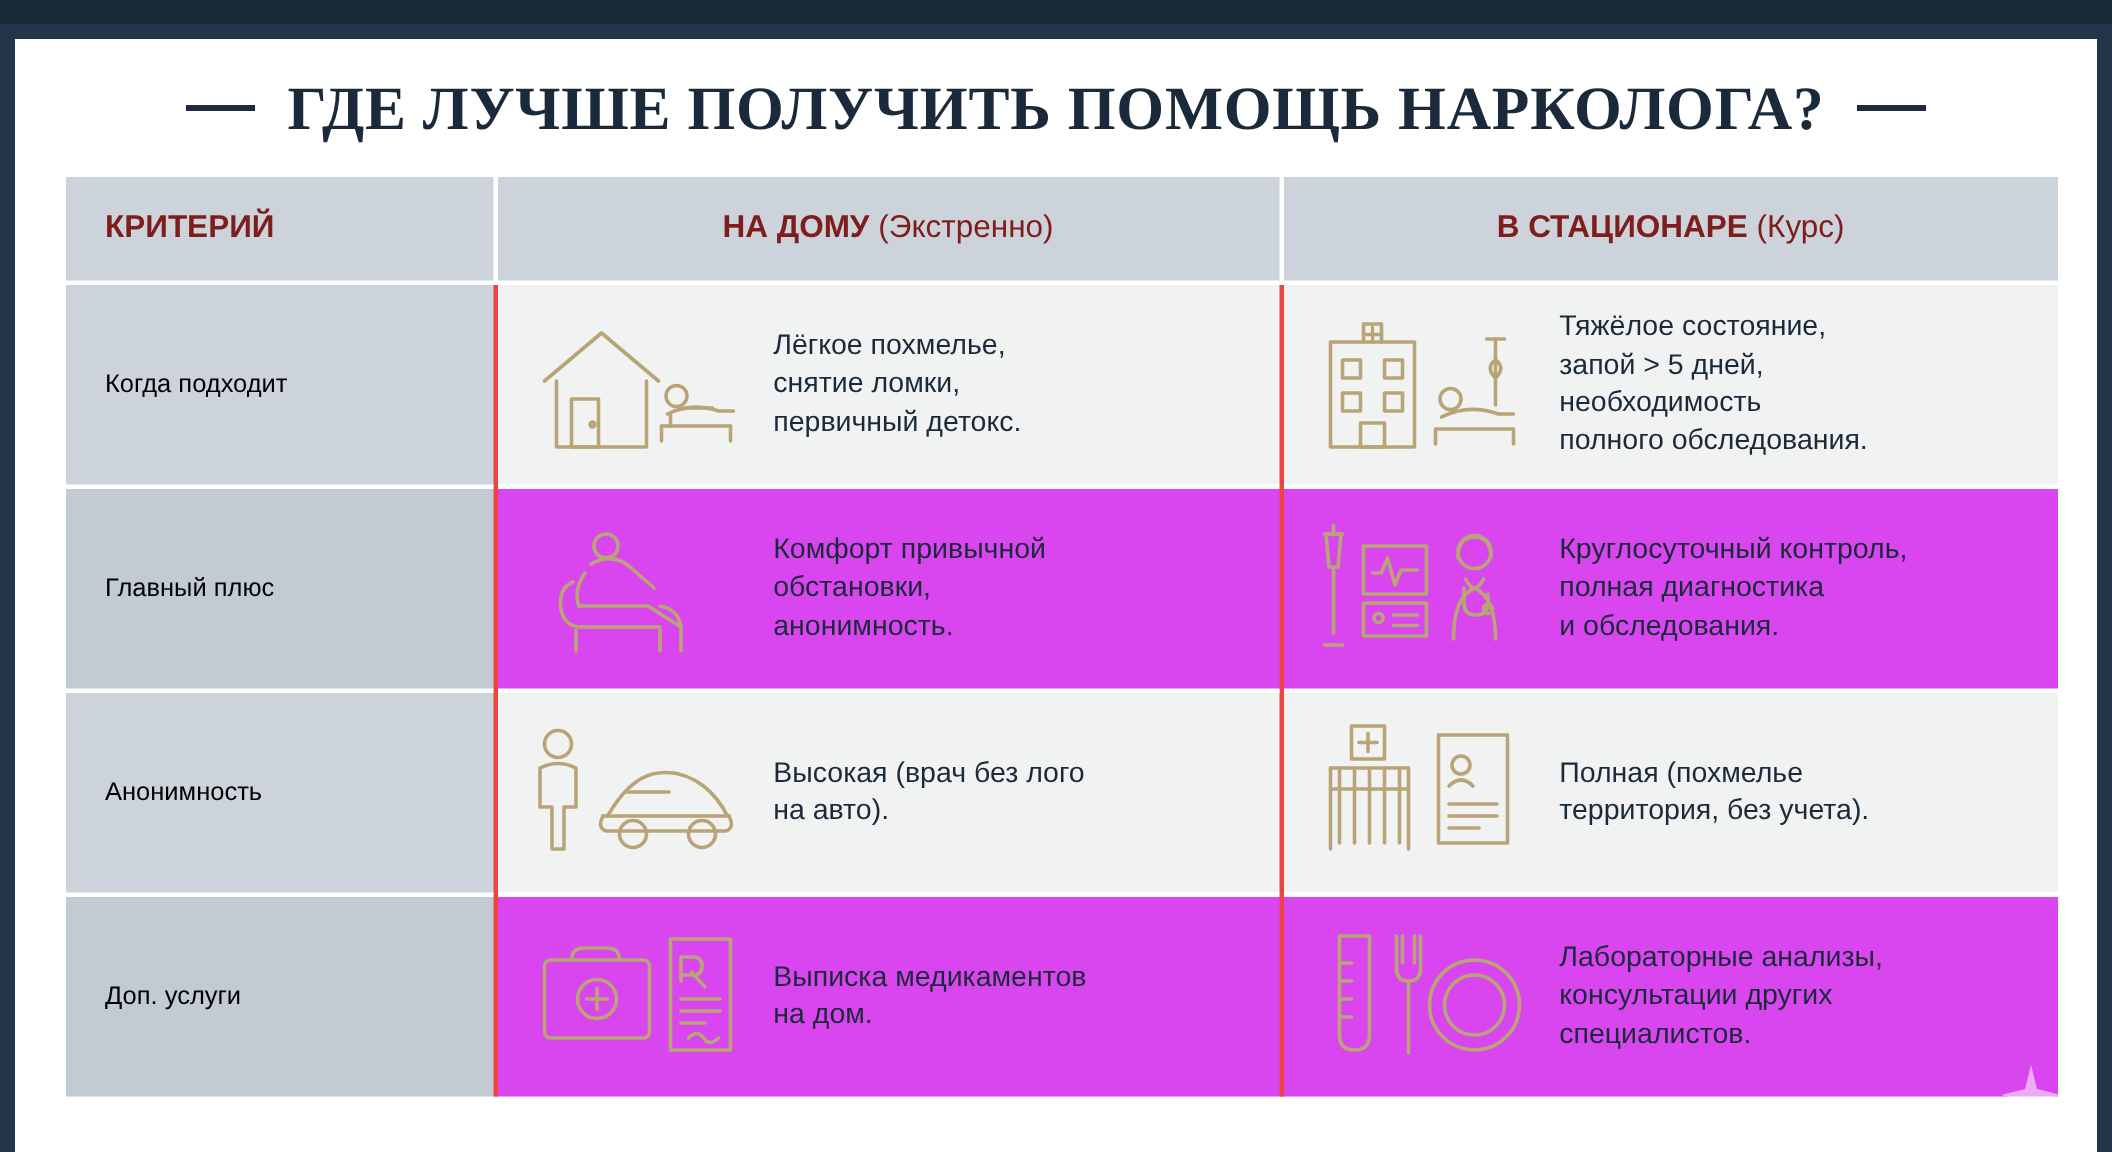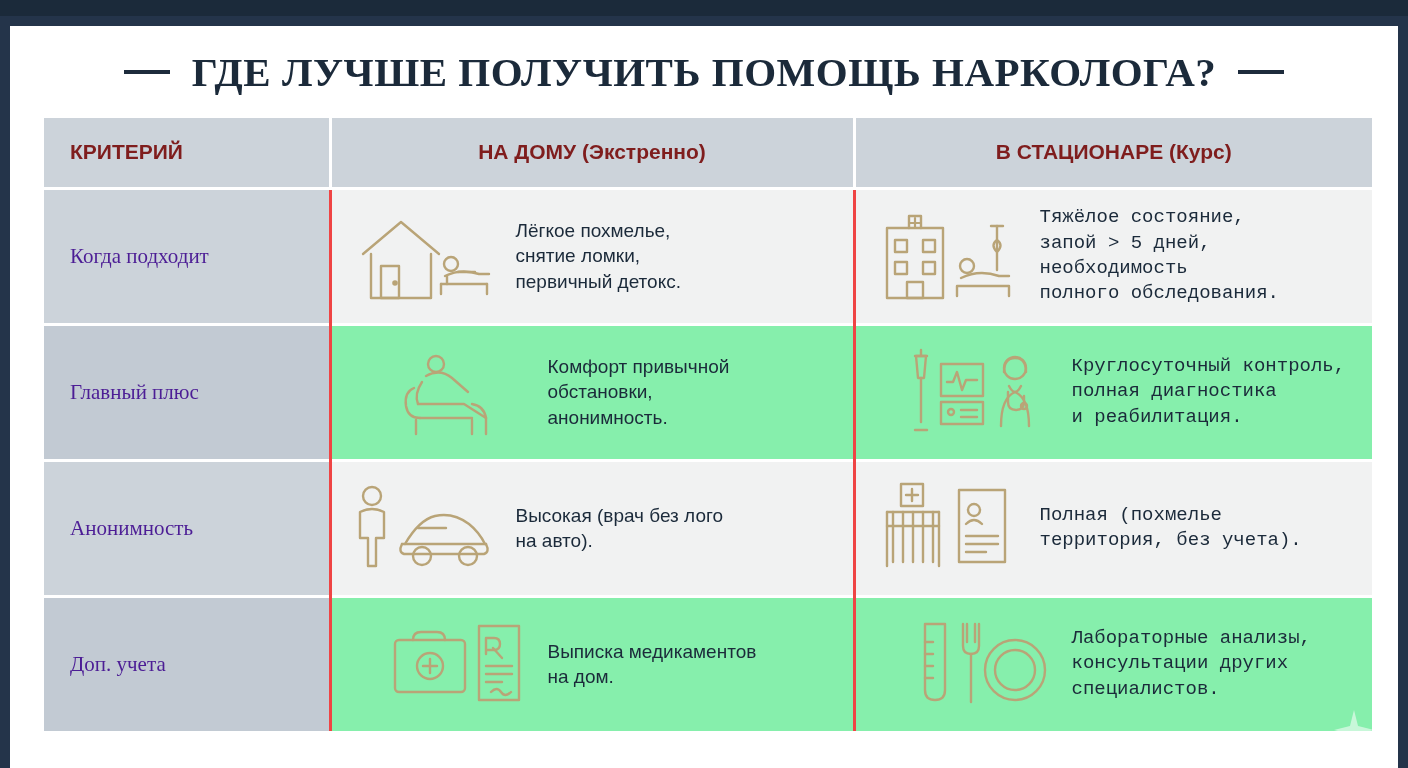--- a/index.html
+++ b/index.html
@@ -56,41 +56,40 @@
     color: #7f1d1d;
     font-size: 21px;
     text-align: center;
     vertical-align: middle;
     border-right: 3px solid #ffffff;
     padding: 0 10px;
   }
   .table th:last-child { border-right: none; }
   .th-left { text-align: left !important; padding-left: 26px !important; }
   .th-strong { font-weight: bold; }
-  .th-light { font-weight: bold; }
+  .th-light { font-weight: normal; }
 
   .table td {
     vertical-align: middle;
     border-right: 3px solid #ef4444;
     border-top: 3px solid #ffffff;
     padding: 0;
   }
-  .table td:last-child { border-right: none; font-family: Liberation Mono, monospace; }
+  .table td:last-child { border-right: none; }
 
   tr.odd  td.crit { background: #ccd3da; }
   tr.odd  td.cell { background: #f1f2f2; }
   tr.even td.crit { background: #c2cad3; margin-left: 32px; }
-  tr.even td.cell { background: #86efac; padding-left: 32px; }
+  tr.even td.cell { background: #d946ef; }
 
   .crit {
-    font-size: 21px;
-    color: #4c1d95;
+    font-size: 17px;
+    color: #000000;
     padding: 0 18px 0 26px !important;
     height: 133px;
-    font-family: Liberation Serif, serif;
   }
   .cell-inner {
     display: flex;
     align-items: center;
     gap: 16px;
     height: 133px;
     padding: 0 14px 0 18px;
   }
   .icon-box {
     flex: none;
@@ -239,21 +238,21 @@
                 <circle cx="104" cy="26" r="11"></circle>
                 <path d="M93 30 q0 -14 11 -14 q11 0 11 14"></path>
                 <path d="M90 84 q0 -28 14 -34 q14 6 14 34"></path>
                 <path d="M98 44 q6 12 12 0"></path>
                 <path d="M97 50 v10 q0 8 8 8 q8 0 8 -8 v-6"></path>
                 <circle cx="113" cy="64" r="3"></circle>
               </svg>
             </div>
             <div class="cell-text">Круглосуточный контроль,
 полная диагностика
-и реабилитация.</div>
+и обследования.</div>
           </div>
         </td>
       </tr>
 
       <tr class="odd">
         <td class="crit">Анонимность</td>
         <td class="cell">
           <div class="cell-inner">
             <div class="icon-box">
               <svg width="150" height="100" viewBox="0 0 150 100" fill="none" stroke="#b9a477" stroke-width="2.4" stroke-linecap="round" stroke-linejoin="round">
@@ -287,21 +286,21 @@
                 <path d="M87 58 h32 M87 66 h32 M87 74 h20"></path>
               </svg>
             </div>
             <div class="cell-text">Полная (похмелье
 территория, без учета).</div>
           </div>
         </td>
       </tr>
 
       <tr class="even">
-        <td class="crit">Доп. учета</td>
+        <td class="crit">Доп. услуги</td>
         <td class="cell">
           <div class="cell-inner">
             <div class="icon-box">
               <svg width="140" height="100" viewBox="0 0 140 100" fill="none" stroke="#b9a477" stroke-width="2.4" stroke-linecap="round" stroke-linejoin="round">
                 <path d="M26 26 q0 -8 8 -8 h16 q8 0 8 8"></path>
                 <rect x="8" y="26" width="70" height="52" rx="4"></rect>
                 <circle cx="43" cy="52" r="13"></circle>
                 <path d="M43 45 v14 M36 52 h14"></path>
                 <rect x="92" y="12" width="40" height="74"></rect>
                 <path d="M99 24 v16 M99 24 h8 q6 0 6 6 q0 6 -6 6 h-8"></path>

